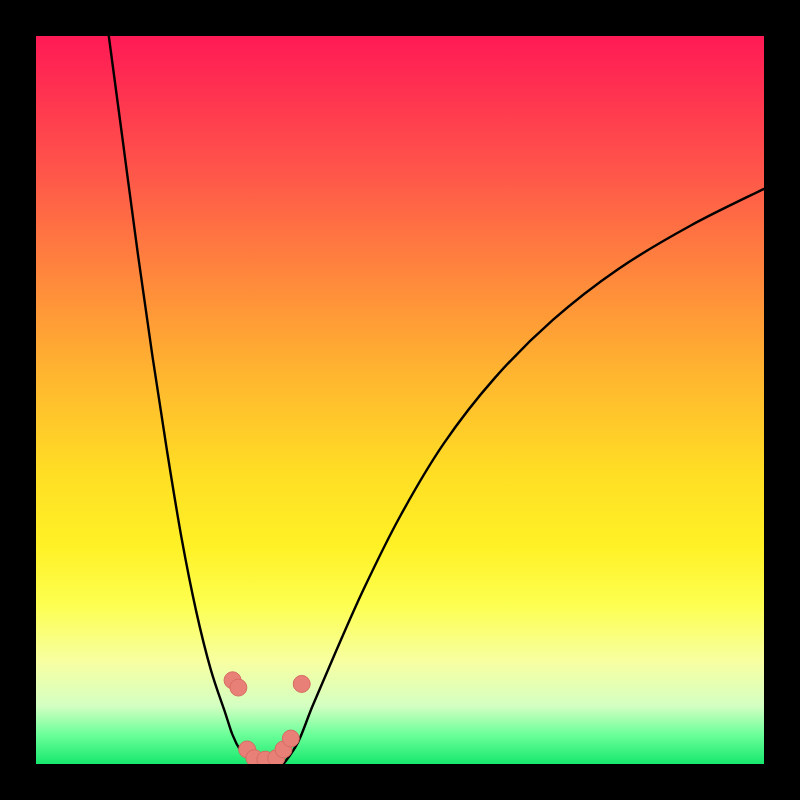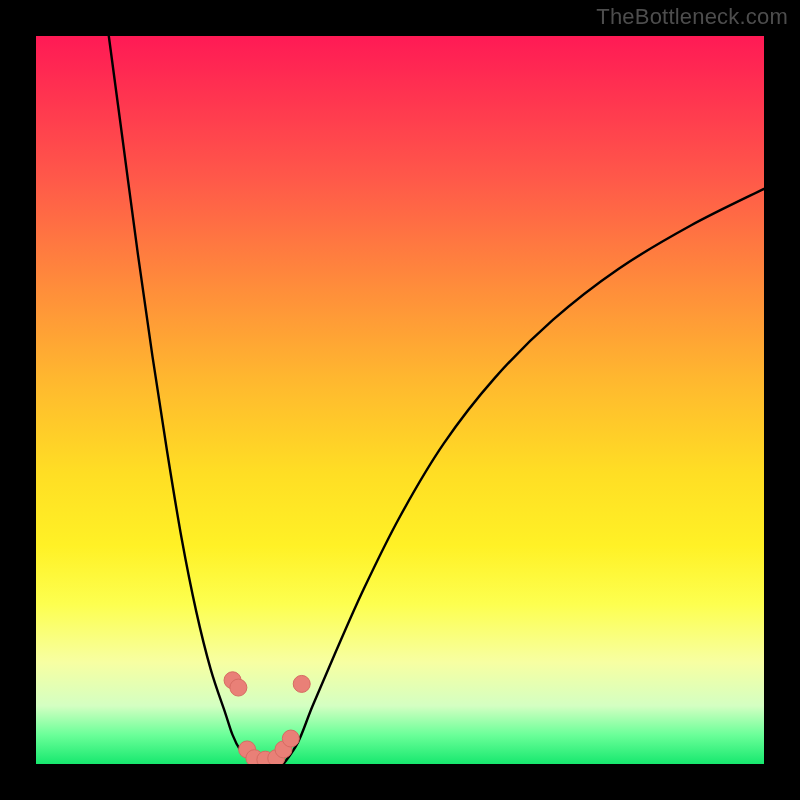--- a/index.html
+++ b/index.html
@@ -62,21 +62,20 @@
     inset: 0;
     width: 100%;
     height: 100%;
   }
 </style>
 </head>
 <body>
 
 <div class="frame">
 
-  <div class="watermark">TheBottleneck.com</div>
 
   <div class="plot-area">
     <div class="gradient-bg"></div>
 
     <svg class="overlay" viewBox="0 0 728 728" preserveAspectRatio="none">
       <path id="left-branch-path" fill="none" stroke-width="2.4" stroke-linecap="round" d="M 72.8,0 C 75.22666666666666,18.200000000000006 82.50666666666666,72.80000000000004 87.36,109.20000000000005 C 92.21333333333334,145.60000000000005 97.06666666666668,183.2133333333334 101.92000000000002,218.40000000000003 C 106.77333333333335,253.58666666666667 111.62666666666668,287.55999999999995 116.48,320.31999999999994 C 121.33333333333333,353.0799999999999 126.18666666666667,384.62666666666667 131.04,414.96 C 135.89333333333332,445.2933333333333 140.74666666666667,475.62666666666667 145.6,502.32 C 150.45333333333332,529.0133333333333 155.30666666666667,553.28 160.16,575.12 C 165.01333333333332,596.96 169.86666666666667,616.3733333333333 174.72,633.36 C 179.57333333333332,650.3466666666667 185.64,666.12 189.28,677.04 C 192.92000000000002,687.9599999999999 194.13333333333333,692.8133333333333 196.56,698.88 C 198.98666666666668,704.9466666666667 201.41333333333336,709.8000000000001 203.84000000000003,713.44 C 206.2666666666667,717.08 208.69333333333333,718.2933333333334 211.11999999999998,720.72 C 213.54666666666662,723.1466666666666 217.18666666666667,726.7866666666666 218.4,728" stroke="#000000"></path>
       <path id="right-branch-path" fill="none" stroke-width="2.4" stroke-linecap="round" d="M 247.52,728 C 249.94666666666666,724.36 257.22666666666663,715.8666666666667 262.08,706.16 C 266.93333333333334,696.4533333333333 270.5733333333333,684.3199999999999 276.64,669.76 C 282.70666666666665,655.2 289.9866666666666,638.2133333333333 298.47999999999996,618.8 C 306.9733333333333,599.3866666666667 316.68,576.3333333333333 327.6,553.28 C 338.52000000000004,530.2266666666667 350.6533333333333,504.74666666666667 364,480.48 C 377.3466666666667,456.21333333333337 391.90666666666675,430.73333333333335 407.68000000000006,407.68 C 423.4533333333334,384.62666666666667 440.44,362.78666666666663 458.64,342.15999999999997 C 476.84,321.5333333333333 496.25333333333333,302.12 516.88,283.92 C 537.5066666666667,265.72 559.3466666666666,248.73333333333332 582.4,232.95999999999998 C 605.4533333333334,217.18666666666664 630.9333333333334,202.62666666666664 655.2,189.27999999999997 C 679.4666666666667,175.9333333333333 715.8666666666667,158.94666666666666 728,152.88" stroke="#000000"></path>
       <g id="markers-group">
           <circle cx="196.56" cy="644.28" r="8.5" fill="#e98077" stroke="#d66b62" stroke-width="1"></circle>
           <circle cx="202.38400000000001" cy="651.56" r="8.5" fill="#e98077" stroke="#d66b62" stroke-width="1"></circle>

